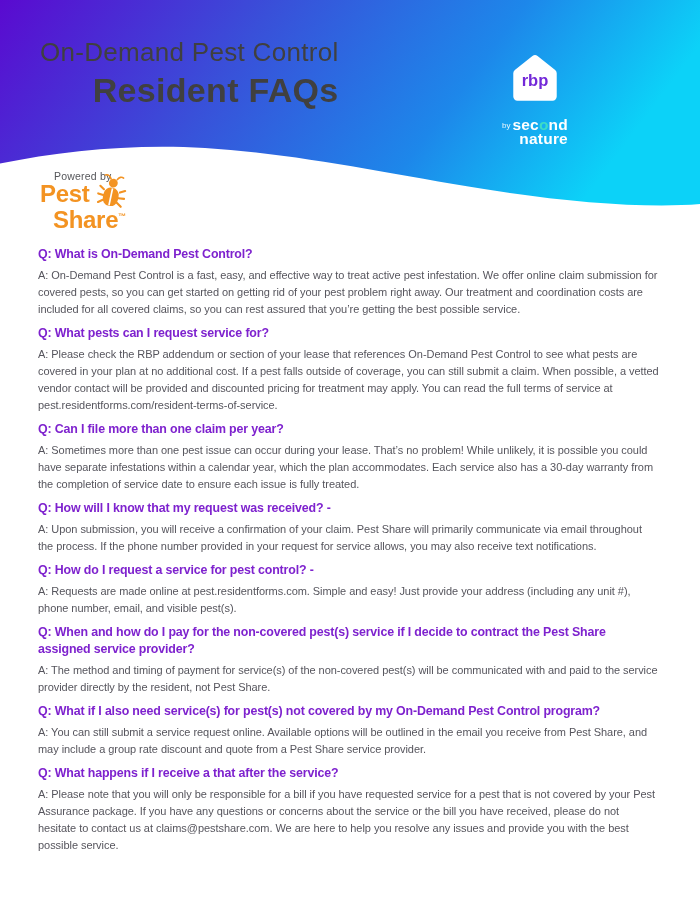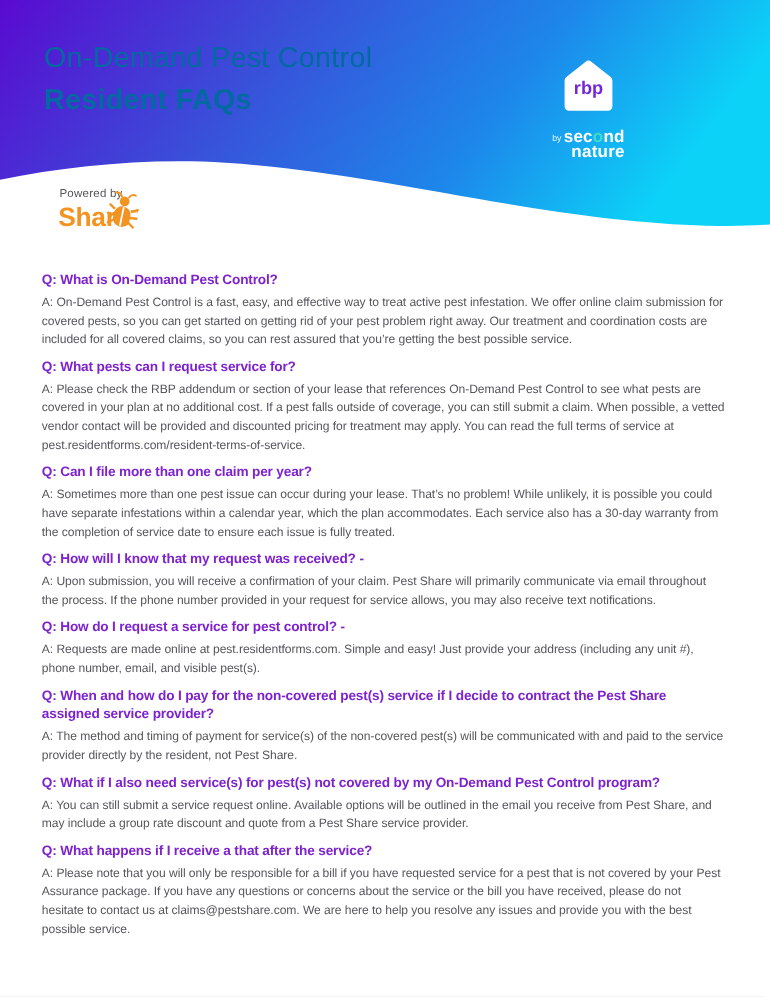--- a/index.html
+++ b/index.html
@@ -6,23 +6,23 @@
   .page {
     position:relative; width:700px; height:906px; margin:0 auto;
     background:#ffffff; overflow:hidden;
     font-family:"Liberation Sans", sans-serif;
     --q-color:#7e22ce; --a-color:#56555d; --orange:#f39322;
     --rbp-purple:#7328d8;
   }
   
   .header { position:relative; width:700px; height:230px; }
   .header-wave { position:absolute; top:0; left:0; display:block; }
-  .header-titles { position:absolute; left:40px; top:33px; color:#0369a1; }
+  .header-titles { position:absolute; left:40px; top:33px; color:#404040; }
   .title1 { font-size:26px; font-weight:400; line-height:38px; letter-spacing:0.3px; }
-  .title2 { font-size:26px; font-weight:700; line-height:38px; letter-spacing:0.3px; }
+  .title2 { font-size:34px; font-weight:700; line-height:38px; letter-spacing:0.3px;text-align:right; }
 
   .rbp { position:absolute; left:502px; top:49px; display:flex; align-items:center; gap:9px;flex-direction:column; }
   .rbp-badge { width:60px; height:60px; display:block; }
   .rbp-monogram-text { font-family:"Liberation Sans", sans-serif; }
   .sn-lockup { display:flex; align-items:flex-start; color:#fff; }
   .sn-by { font-size:8px; font-weight:400; opacity:0.9; margin:3px 2px 4px 0; }
   .sn-words { display:flex; flex-direction:column; align-items:flex-end; }
   .sn-line { font-size:15.5px; font-weight:700; line-height:13.5px; letter-spacing:0.2px; }
   .sn-o { color:#3edcc6; }
 
@@ -89,20 +89,21 @@
         <span class="sn-words">
           <span class="sn-line"><span>sec</span><span class="sn-o">o</span><span>nd</span></span>
           <span class="sn-line">nature</span>
         </span>
       </div>
     </div>
   </div>
 
   <div class="ps-logo">
     <div class="ps-powered">Powered by</div>
+    <div class="ps-word">Pest</div>
     <div class="ps-word ps-share"><span>Share</span><span class="ps-tm">™</span></div>
     <svg class="bug-icon" viewBox="0 0 30 36" aria-hidden="true">
       <g transform="rotate(12 15 18)" stroke="currentColor" fill="none" stroke-linecap="round">
         <path d="M11.5 6 C10 3.5 7.5 2.5 5.5 3.5" stroke-width="1.6"></path>
         <path d="M17.5 5.5 C18.5 2.8 21 1.8 23 2.8" stroke-width="1.6"></path>
         <path d="M7 17 L3 14.5 M7.5 22.5 L2.5 22 M8 27 L4 30" stroke-width="2"></path>
         <path d="M22.5 17 L27 14.5 M22 22.5 L27.5 22 M21.5 27 L26 30" stroke-width="2"></path>
       </g>
       <g transform="rotate(12 15 18)">
         <circle cx="14.5" cy="9.5" r="4.2" fill="currentColor"></circle>

